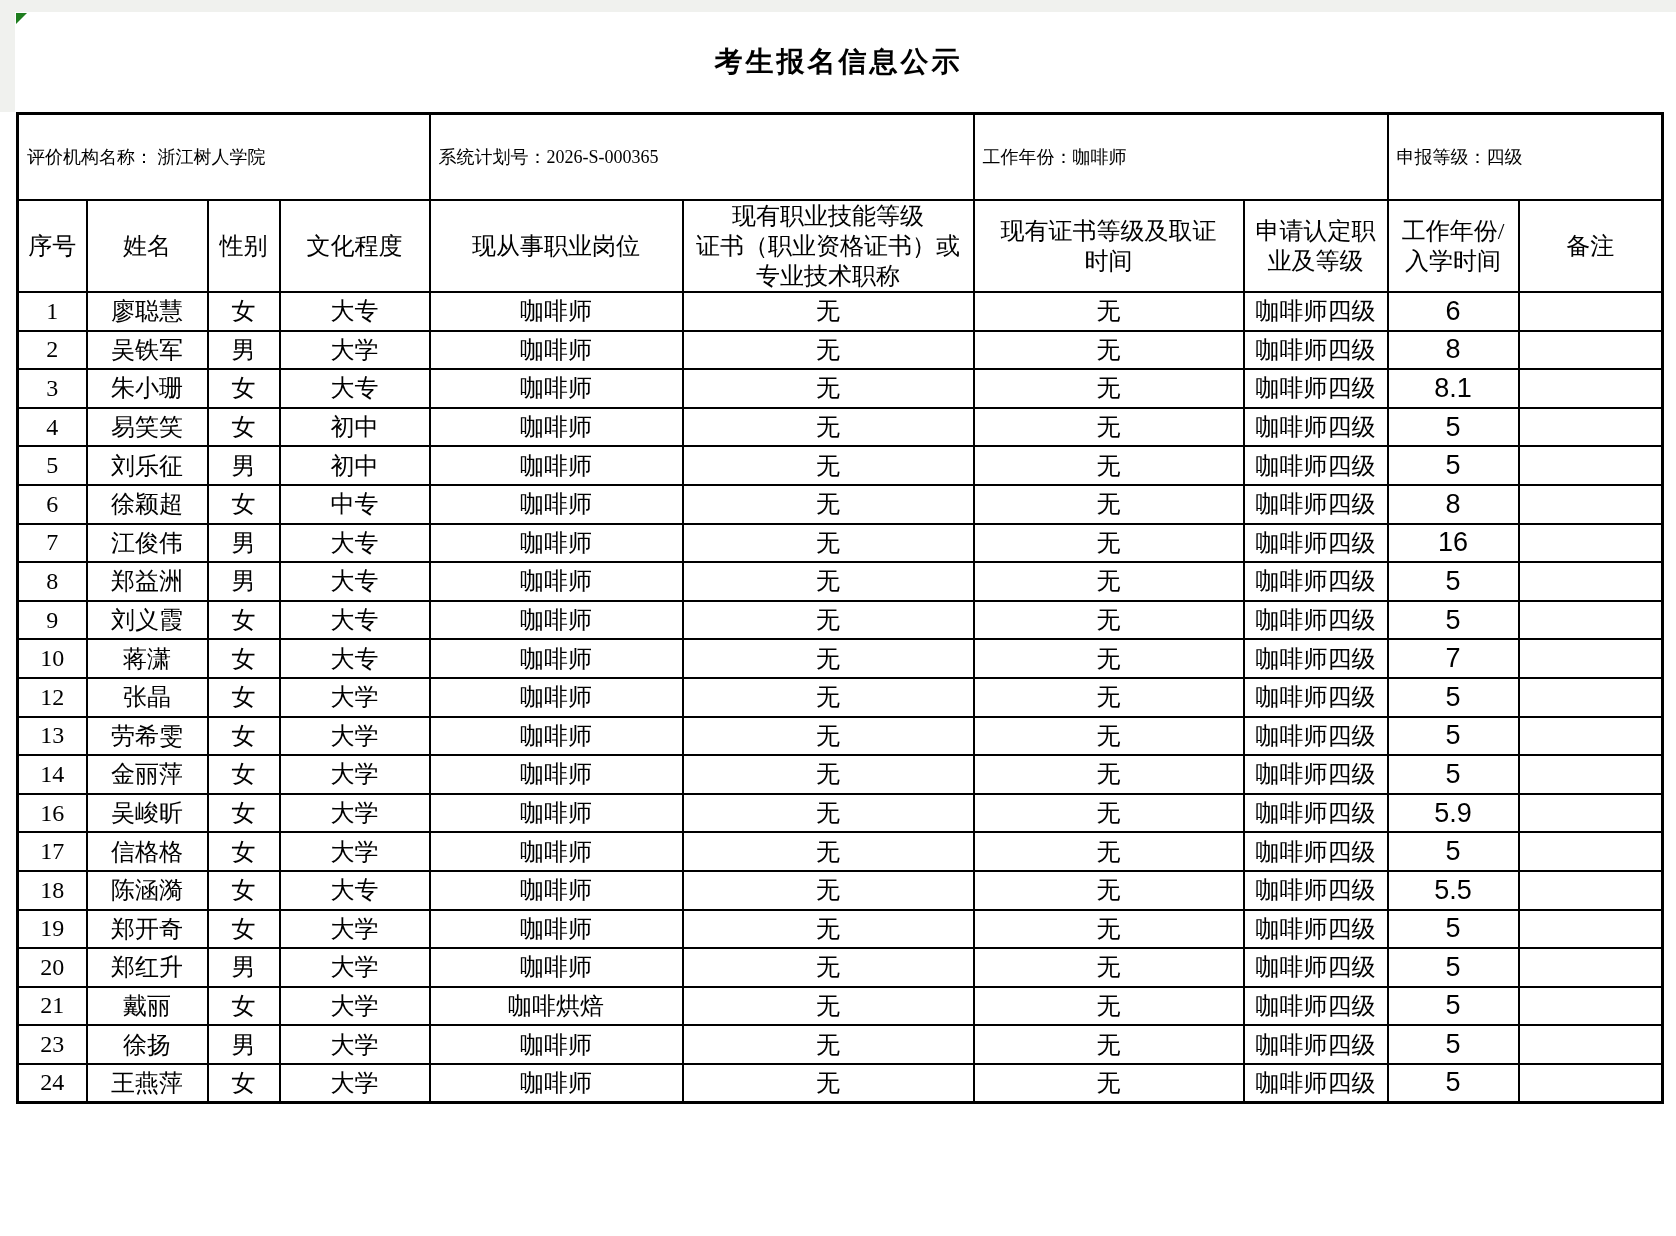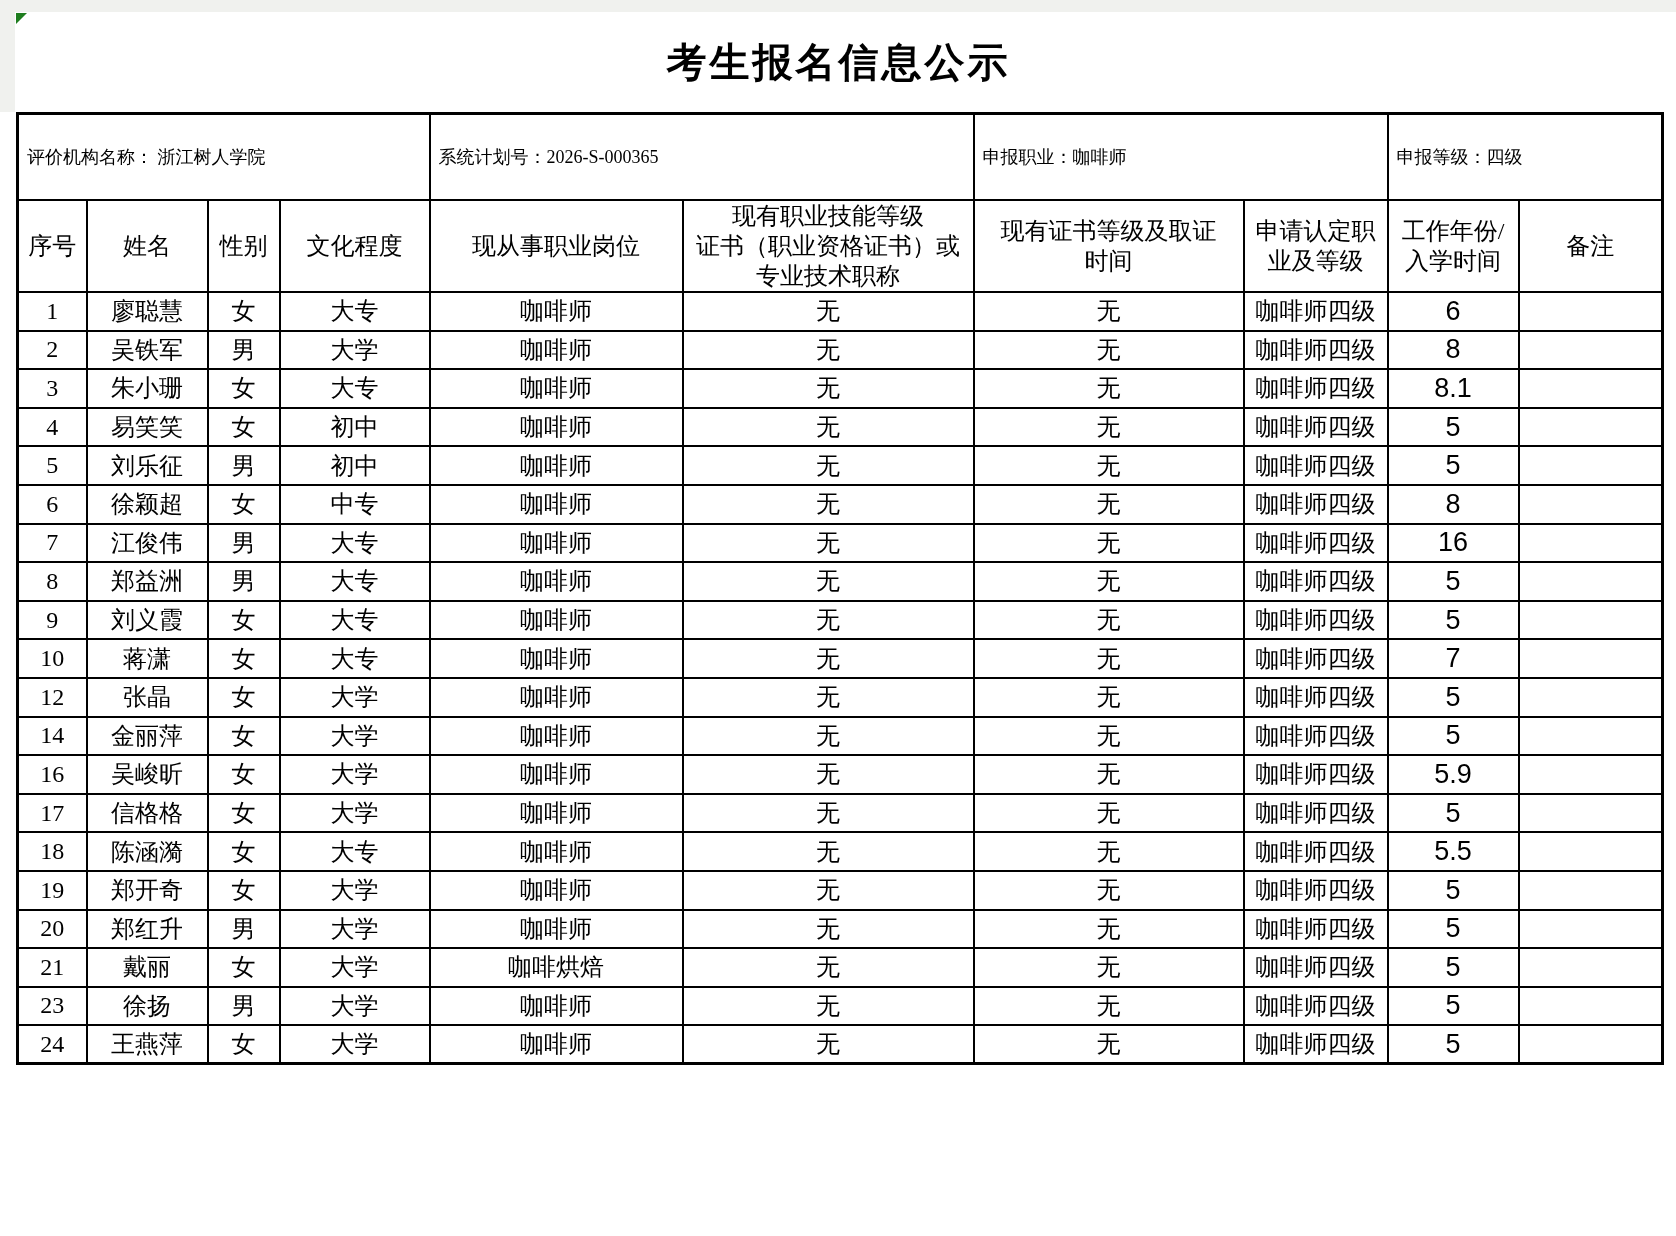--- a/index.html
+++ b/index.html
@@ -14,21 +14,21 @@
   .strip-top{position:absolute;left:0;top:0;width:1676px;height:12px;background:#f0f1ee;}
   .strip-left{position:absolute;left:0;top:0;width:15px;height:112px;background:#f0f1ee;}
   .green-corner{
     position:absolute;left:16px;top:13px;width:0;height:0;
     border-top:11px solid #1e7d1e;
     border-right:11px solid transparent;
   }
   .title{
     position:absolute;left:16px;top:12px;width:1645px;height:100px;
     display:flex;align-items:center;justify-content:center;
-    font-size:40px;font-weight:bold;letter-spacing:3px;
+    font-size:28px;font-weight:bold;letter-spacing:3px;
   }
   table.sheet{
     position:absolute;left:16px;top:112px;width:1645px;
     border-collapse:collapse;table-layout:fixed;
     border:3px solid #000;
   }
   table.sheet td, table.sheet th{
     border:2px solid #000;
     padding:0;
     overflow:hidden;
@@ -80,21 +80,21 @@
       <col style="width:291px">
     <col style="width:270px">
       <col style="width:144px">
       <col style="width:131px">
     <col style="width:144px">
   </colgroup>
   <tbody>
     <tr class="info-row">
       <td colspan="4">评价机构名称：  浙江树人学院</td>
       <td colspan="2">系统计划号：2026-S-000365</td>
-      <td colspan="2">申报职业：咖啡师</td>
+      <td colspan="2">工作年份：咖啡师</td>
       <td colspan="2">申报等级：四级</td>
     </tr>
     <tr class="header-row">
       <th>序号</th>
       <th>姓名</th>
       <th>性别</th>
       <th>文化程度</th>
       <th>现从事职业岗位</th>
       <th>现有职业技能等级
 证书（职业资格证书）或
@@ -235,20 +235,32 @@
         <td>女</td>
         <td>大学</td>
         <td>咖啡师</td>
         <td>无</td>
         <td>无</td>
         <td>咖啡师四级</td>
         <td class="year">5</td>
         <td></td>
       </tr>
       <tr>
+        <td>13</td>
+        <td>劳希雯</td>
+        <td>女</td>
+        <td>大学</td>
+        <td>咖啡师</td>
+        <td>无</td>
+        <td>无</td>
+        <td>咖啡师四级</td>
+        <td class="year">5</td>
+        <td></td>
+      </tr>
+      <tr>
         <td>14</td>
         <td>金丽萍</td>
         <td>女</td>
         <td>大学</td>
         <td>咖啡师</td>
         <td>无</td>
         <td>无</td>
         <td>咖啡师四级</td>
         <td class="year">5</td>
         <td></td>

